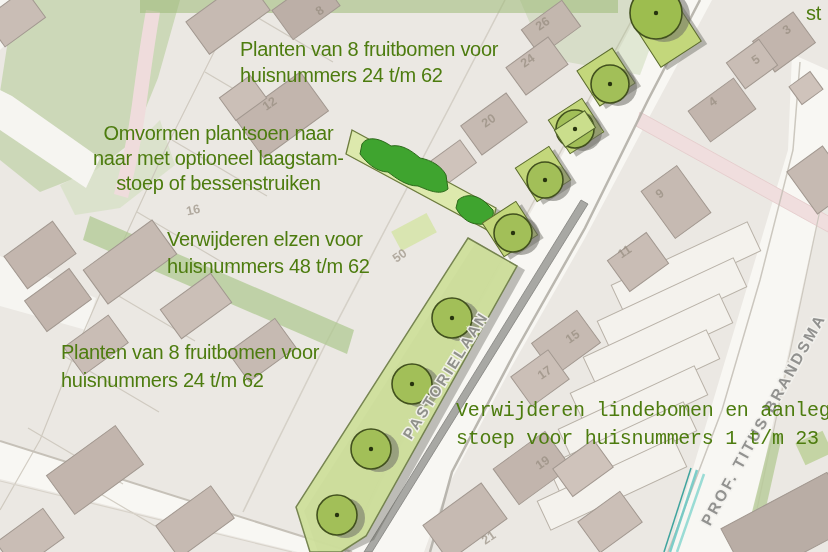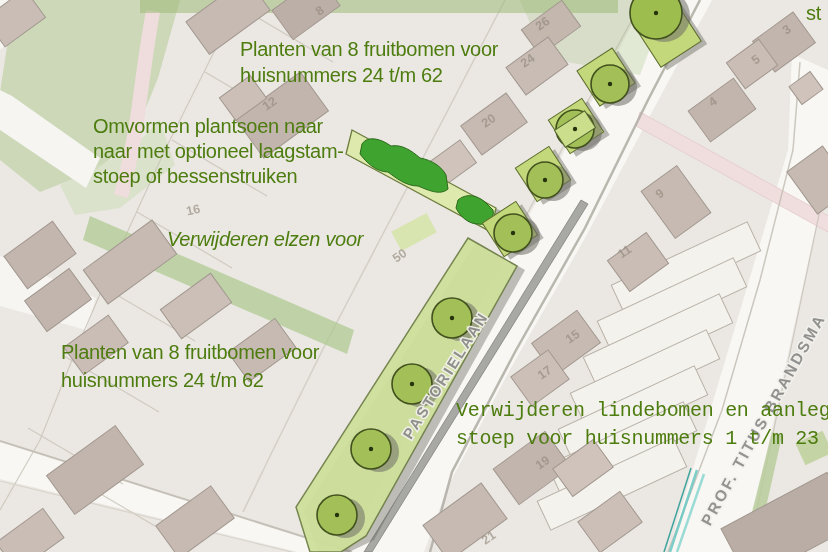--- a/index.html
+++ b/index.html
@@ -8,22 +8,22 @@
     background:#ebe8e3;
     font-family:"Liberation Sans", sans-serif;
   }
   #map-svg{position:absolute;left:0;top:0;}
   .anno{
     position:absolute;font-size:20px;line-height:26px;letter-spacing:-0.3px;
     color:#4d7c0f;white-space:nowrap;font-weight:400;
   }
   .anno span{display:block;}
   #a1{left:240px;top:36px;}
-  #a2{left:93px;top:114px;line-height:25px;}
-  #a3{left:167px;top:226px;line-height:27px;font-style:italic;}
+  #a2{left:93px;top:121px;line-height:25px;text-align:center;}
+  #a3{left:167px;top:226px;line-height:27px;}
   #a4{left:61px;top:338px;line-height:28px;}
   #a5{left:456px;top:397px;line-height:28px;font-family:Liberation Mono, monospace;}
   #a6{left:806px;top:0px;}
   .stlabel{
     font-family:"Liberation Sans", sans-serif;font-size:15px;font-weight:700;
     fill:#8d8d8b;stroke:#f2f1ed;stroke-width:3px;paint-order:stroke;
     letter-spacing:2.5px;opacity:0.95;
   }
   .bnum{
     font-family:"Liberation Sans", sans-serif;font-size:12.5px;font-weight:700;
@@ -221,20 +221,21 @@
     <span>Planten van 8 fruitbomen voor</span>
     <span>huisnummers 24 t/m 62</span>
   </div>
   <div class="anno" id="a2">
     <span>Omvormen plantsoen naar</span>
     <span>naar met optioneel laagstam-</span>
     <span>stoep of bessenstruiken</span>
   </div>
   <div class="anno" id="a3">
     <span>Verwijderen elzen voor</span>
+    <span>huisnummers 48 t/m 62</span>
   </div>
   <div class="anno" id="a4">
     <span>Planten van 8 fruitbomen voor</span>
     <span>huisnummers 24 t/m 62</span>
   </div>
   <div class="anno" id="a5">
     <span>Verwijderen lindebomen en aanleg</span>
     <span>stoep voor huisnummers 1 t/m 23</span>
   </div>
   <div class="anno" id="a6">

